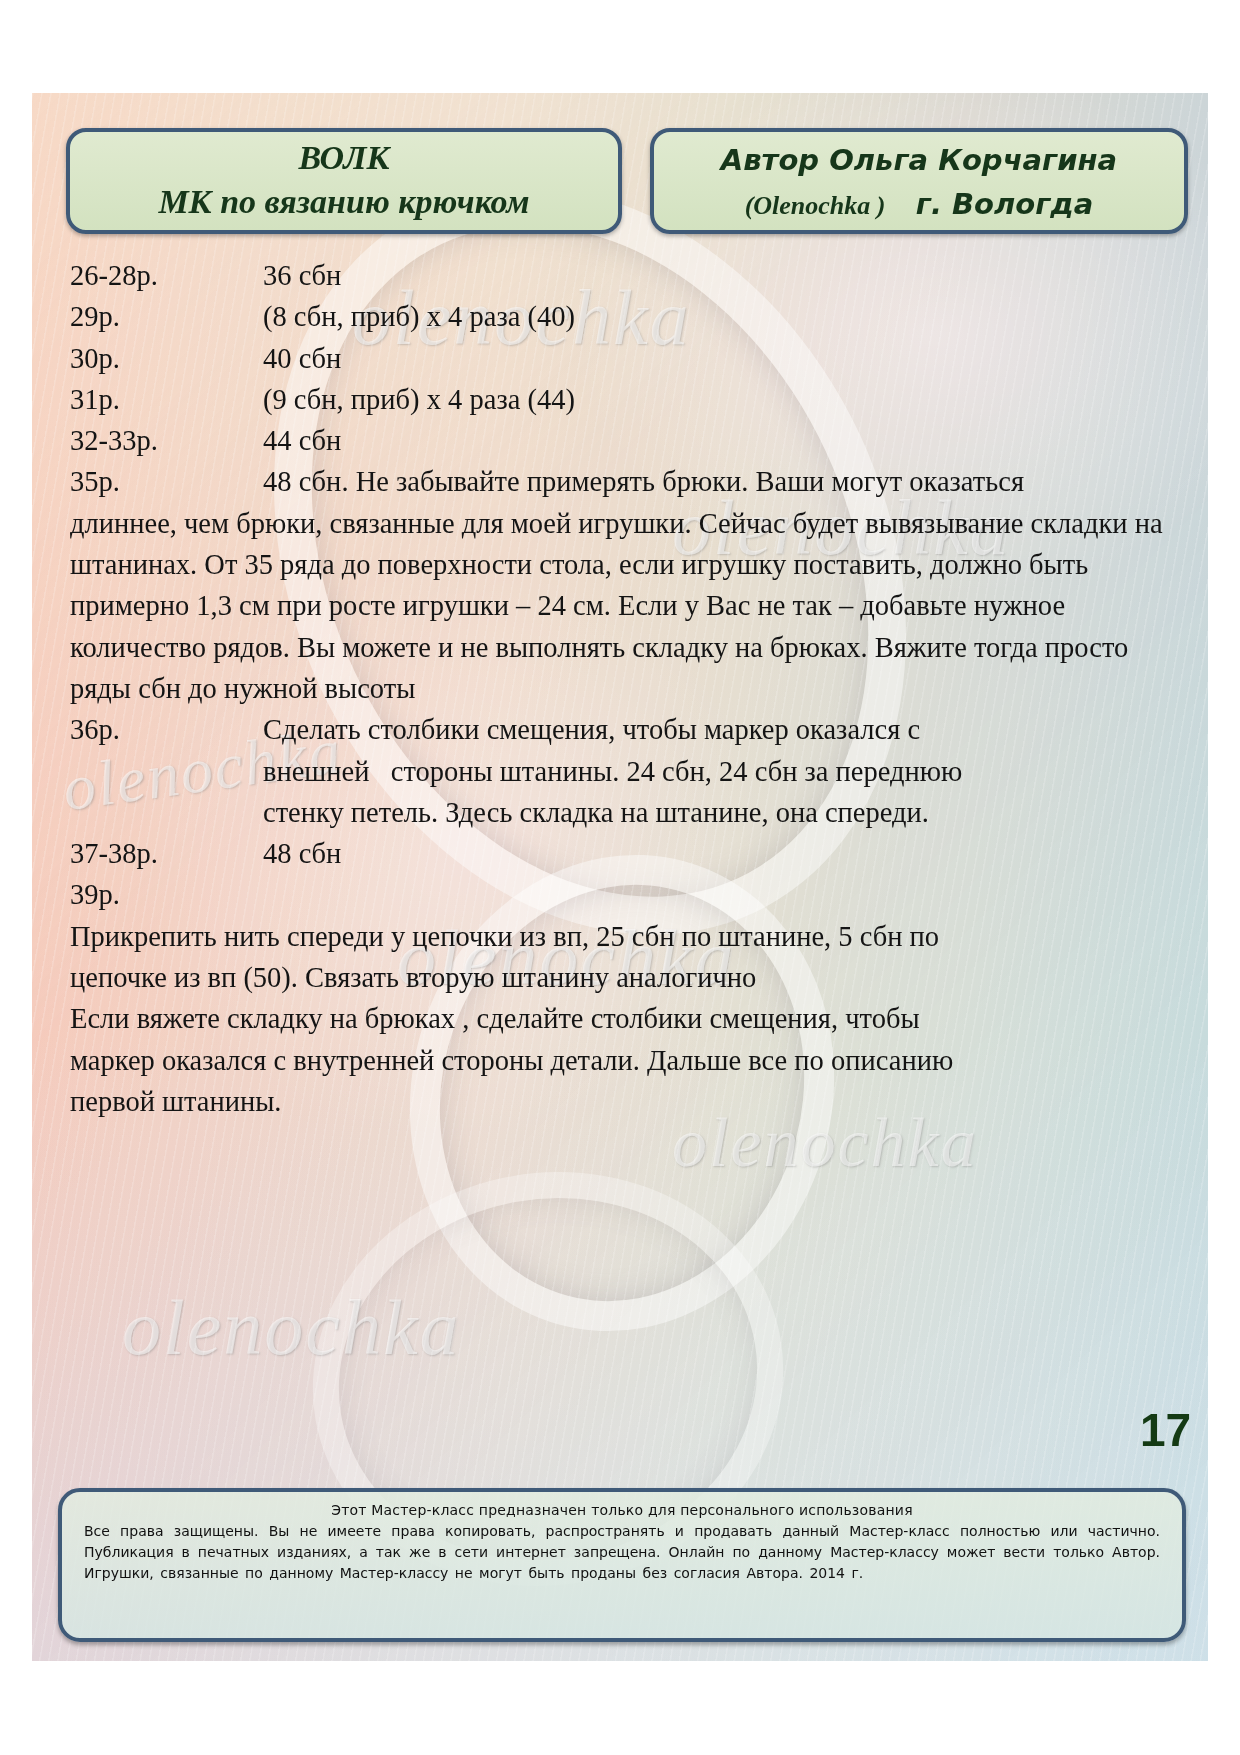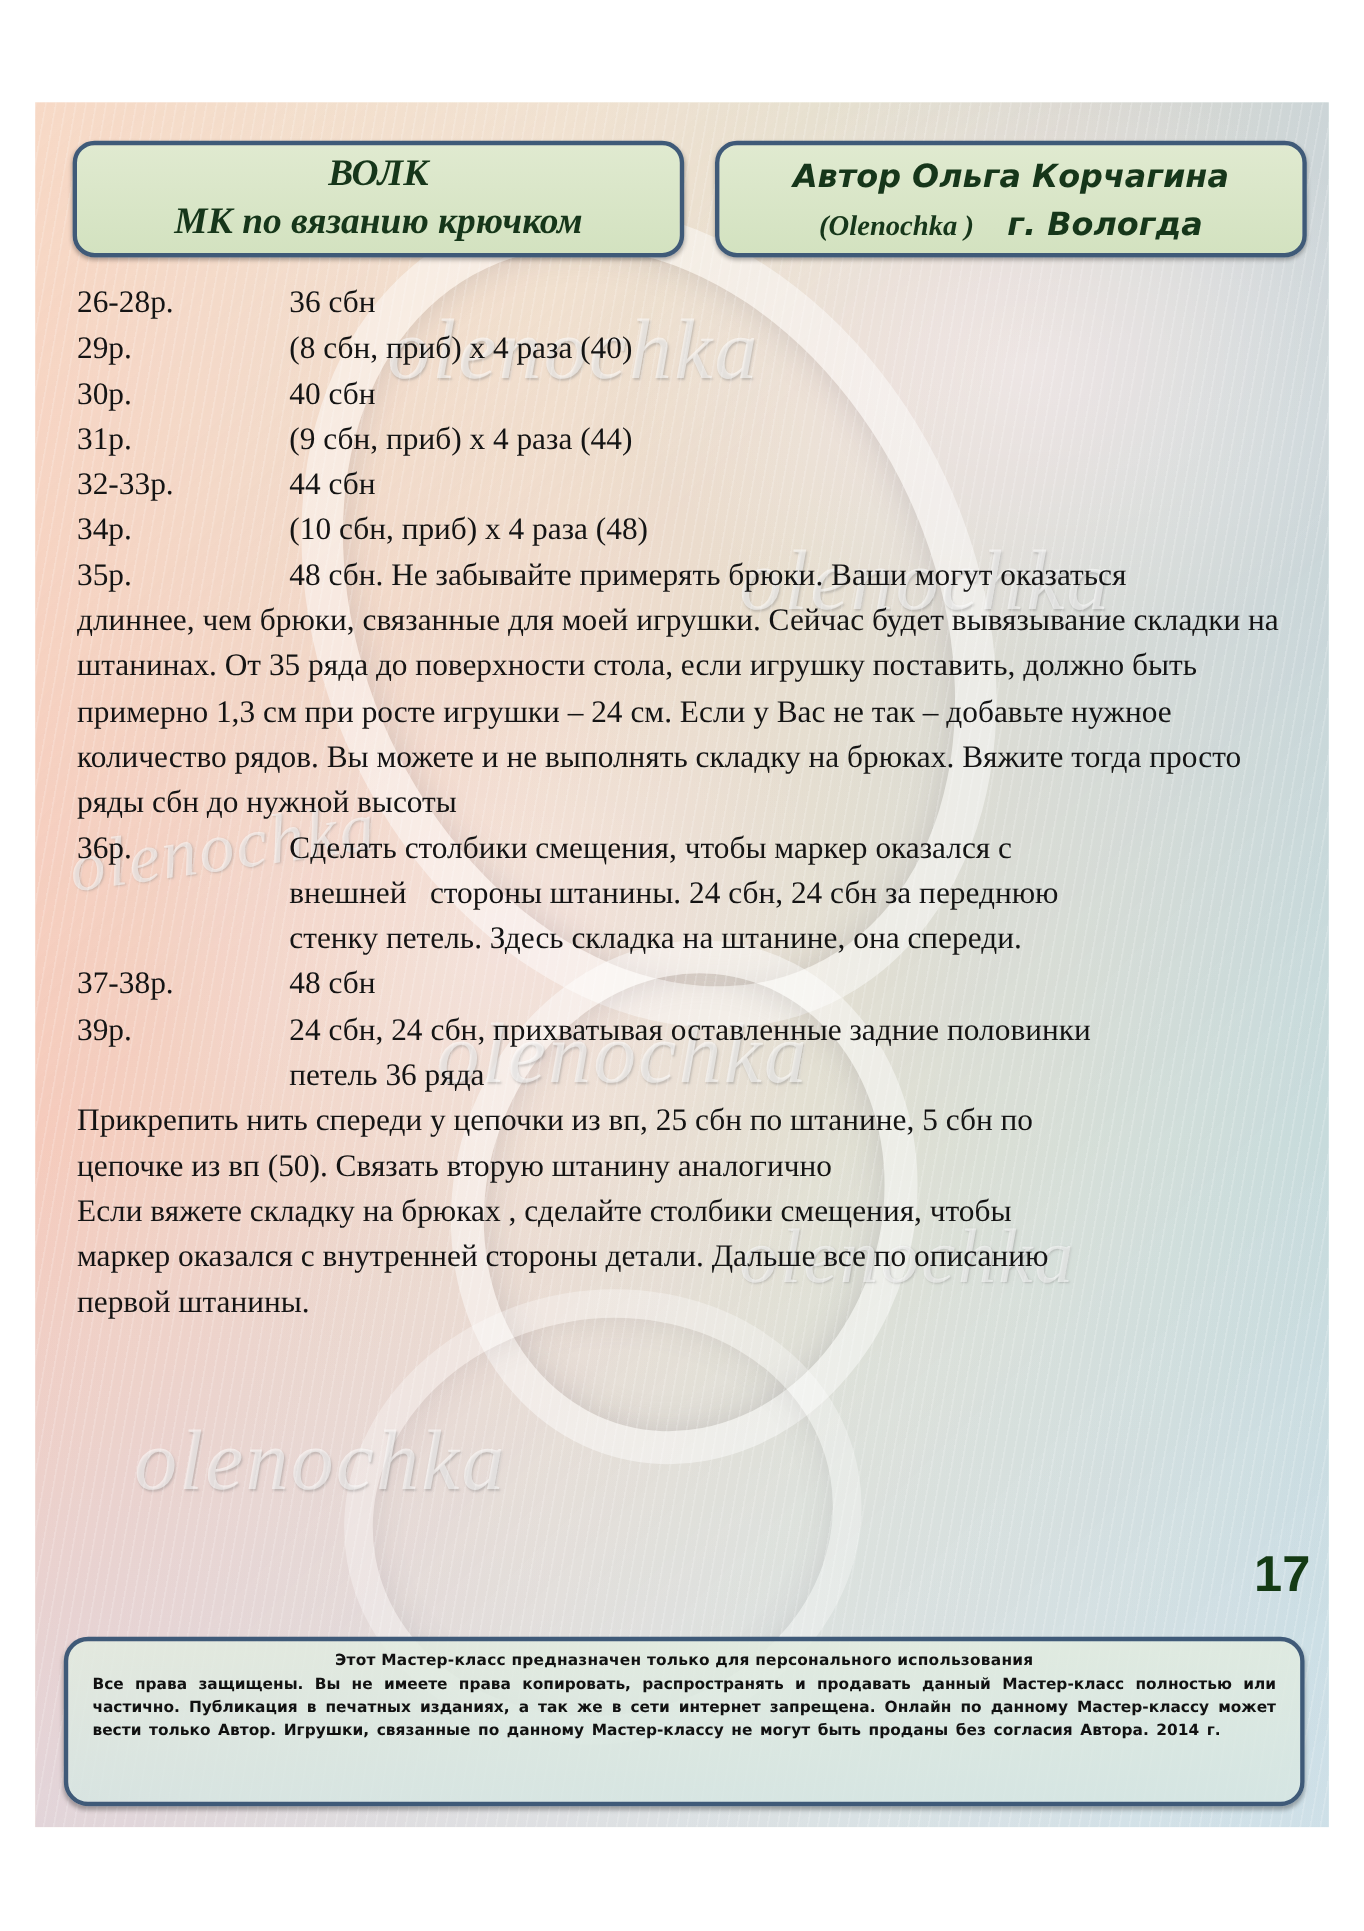--- a/index.html
+++ b/index.html
@@ -68,21 +68,21 @@
   .page-number {
     position:absolute; left:1140px; top:1403px; z-index:3;
     font-family:"Liberation Sans", sans-serif; font-weight:bold;
     font-size:46px; color:#143a14;
   }
   .footer-box {
     position:absolute; left:58px; top:1488px; width:1120px; height:146px; z-index:3;
     border:4px solid #3f5a78; border-radius:22px;
     background:linear-gradient(180deg, rgba(226,236,224,0.85), rgba(214,230,226,0.85));
     box-shadow: 0 3px 4px rgba(0,0,0,0.3);
-    font-family:"DejaVu Sans", sans-serif; font-weight:bold; color:#111;
+    font-family:"DejaVu Sans", sans-serif; font-weight:normal; color:#111;
     font-size:14px; line-height:21px;
   }
   .footer-title { text-align:center; margin-top:8px; letter-spacing:0.2px; }
   .footer-body { text-align:justify; padding:0 22px 0 22px; word-spacing:2px; }
 </style>
 </head>
 <body>
 
 <div class="page">
   <div class="swirl" style="left:260px;top:80px;width:520px;height:700px;transform:rotate(-25deg);"></div>
@@ -122,24 +122,20 @@
     <span class="val">40 сбн</span>
   </div>
   <div class="row">
     <span class="lbl">31р.</span>
     <span class="val">(9 сбн, приб) х 4 раза (44)</span>
   </div>
   <div class="row">
     <span class="lbl">32-33р.</span>
     <span class="val">44 сбн</span>
   </div>
-  <div class="row">
-    <span class="lbl">34р.</span>
-    <span class="val">(10 сбн, приб) х 4 раза (48)</span>
-  </div>
 
   <div class="row">
     <span class="lbl">35р.</span>
     <span class="val">48 сбн. Не забывайте примерять брюки. Ваши могут оказаться</span>
   </div>
   <span class="para">длиннее, чем брюки, связанные для моей игрушки. Сейчас будет вывязывание складки на штанинах. От 35 ряда до поверхности стола, если игрушку поставить, должно быть примерно 1,3 см при росте игрушки – 24 см. Если у Вас не так – добавьте нужное количество рядов. Вы можете и не выполнять складку на брюках. Вяжите тогда просто ряды сбн до нужной высоты</span>
 
   <div class="row">
     <span class="lbl">36р.</span>
     <span class="val">
@@ -149,24 +145,20 @@
     </span>
   </div>
 
   <div class="row">
     <span class="lbl">37-38р.</span>
     <span class="val">48 сбн</span>
   </div>
 
   <div class="row">
     <span class="lbl">39р.</span>
-    <span class="val">
-      <span class="para">24 сбн, 24 сбн, прихватывая оставленные задние половинки</span>
-      <span class="para">петель 36 ряда</span>
-    </span>
   </div>
 
   <span class="para">Прикрепить нить спереди у цепочки из вп, 25 сбн по штанине, 5 сбн по</span>
   <span class="para">цепочке из вп (50). Связать вторую штанину аналогично</span>
   <span class="para">Если вяжете складку на брюках , сделайте столбики смещения, чтобы</span>
   <span class="para">маркер оказался с внутренней стороны детали. Дальше все по описанию</span>
   <span class="para">первой штанины.</span>
 </div>
 
 <div class="page-number">17</div>

